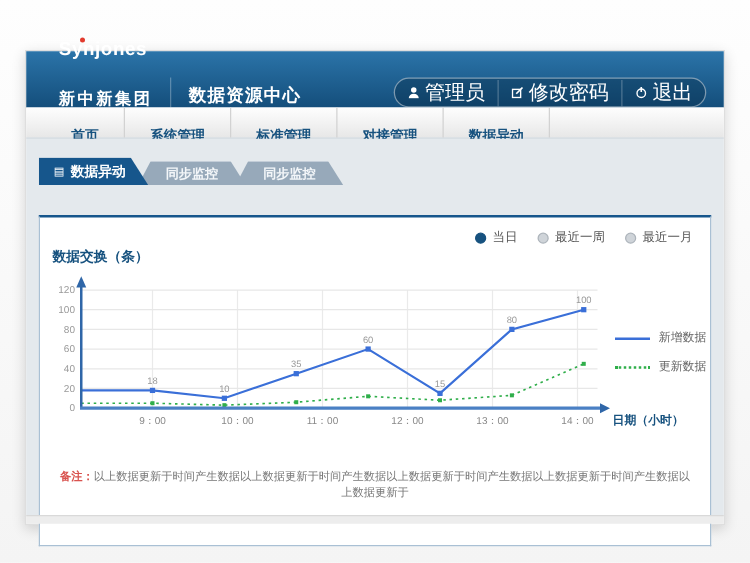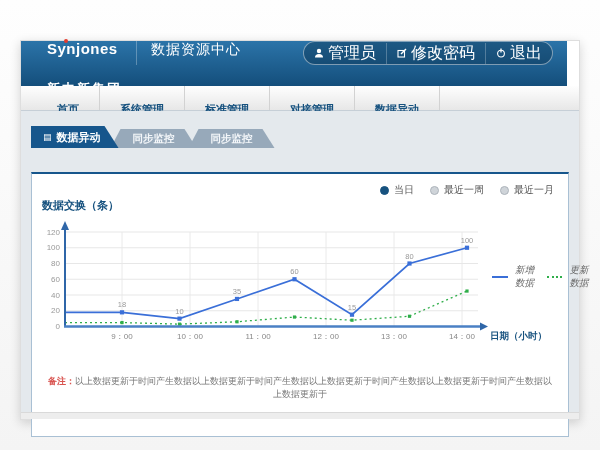--- a/index.html
+++ b/index.html
@@ -1,28 +1,28 @@
 <!DOCTYPE html>
 <html><head>
 <meta charset="utf-8">
 <style>
   html,body{margin:0;padding:0;width:600px;height:450px;overflow:hidden;
     background:linear-gradient(#fefefe,#f4f4f4);
     font-family:"Liberation Sans","DejaVu Sans",sans-serif;}
   .card{position:absolute;left:20px;top:40px;width:558px;height:378px;background:#fff;
     border:1px solid #dedede;box-shadow:0 3px 10px rgba(0,0,0,.16);}
   
-  .hdr{position:absolute;top:0;left:0;right:12px;height:45px;
-    background:linear-gradient(#2b74a9,#144e7b);display:flex;align-items:flex-start;padding-left:26px;box-sizing:border-box;}
+  .hdr{position:absolute;top:0;left:0;right:0;height:45px;
+    background:linear-gradient(#2b74a9,#144e7b);display:flex;align-items:flex-end;padding-left:26px;box-sizing:border-box;}
   .logo{position:relative;color:#fff;line-height:1.05;}
   .logo-top{font-size:15px;font-weight:bold;letter-spacing:.5px;}
   .logo-sub{font-size:13px;font-weight:bold;letter-spacing:2px;margin-top:25px;}
   .logo-dot{position:absolute;left:17px;top:-2px;width:4px;height:4px;border-radius:50%;background:#e23b2e;}
   .hdr-divider{width:1px;height:24px;background:rgba(255,255,255,.28);margin:0 14px;}
-  .hdr-title{color:#fff;font-size:14px;font-weight:normal;letter-spacing:1px;}
+  .hdr-title{color:#fff;font-size:14px;font-weight:bold;letter-spacing:1px;}
   .user-pill{margin-left:auto;margin-right:14px;height:22px;border-radius:12px;
     background:rgba(6,40,66,.35);border:1px solid rgba(255,255,255,.45);
     display:flex;align-items:center;color:#fff;font-size:16px;}
   .pill-item{display:flex;align-items:center;gap:4px;padding:0 10px;cursor:pointer;}
   .pill-item + .pill-item{border-left:1px solid rgba(255,255,255,.25);}
   .pill-item svg{display:block;}
   
   .nav{position:absolute;top:45px;left:0;right:0;height:25px;display:flex;align-items:stretch;
     background:linear-gradient(#fefefe,#e7e7e7);border-bottom:1px solid #c6cfd7;padding-left:16px;box-sizing:border-box;}
   .nav-item{padding:11px 20px;font-size:11px;font-weight:bold;color:#17527f;line-height:25px;
@@ -40,21 +40,21 @@
   
   .panel{position:absolute;top:107px;left:10px;width:538px;height:265px;box-sizing:border-box;
     background:#fff;border:1px solid #a9c0d4;border-top:2px solid #16568c;margin-top:24px;}
   .radios{position:absolute;top:9px;right:14px;display:flex;gap:16px;align-items:center;
     font-size:10px;color:#555;}
   .radio{display:flex;align-items:center;gap:5px;cursor:pointer;}
   .rdot{width:9px;height:9px;border-radius:50%;background:#cfd4d9;border:1px solid #adb4bb;box-sizing:border-box;}
   .radio.selected .rdot{background:#17527f;border-color:#17527f;}
   .ylabel{position:absolute;top:24px;left:10px;font-size:11px;font-weight:bold;color:#17527f;}
   #chart-svg{position:absolute;top:45px;left:6px;font-family:"Liberation Sans","DejaVu Sans",sans-serif;}
-  .legend{position:absolute;top:90px;left:460px;display:flex;flex-direction:row;gap:10px;font-style:italic;}
+  .legend{position:absolute;top:90px;left:460px;display:flex;flex-direction:column;gap:10px;}
   .lg-row{display:flex;align-items:center;gap:7px;font-size:9.5px;color:#666;}
   .lg-line{width:28px;height:0;}
   .lg-blue{border-top:2px solid #3a6fd8;}
   .lg-green{border-top:2px dotted #2fae4a;}
   .note{position:absolute;top:201px;left:12px;right:12px;text-align:center;font-size:9px;color:#777;}
   .note-red{color:#d9534f;font-weight:bold;}
   .card-footer{position:absolute;bottom:0;left:0;right:0;height:6px;background:#ededed;border-top:1px solid #d9d9d9;}
 </style>
 </head>
 <body>

